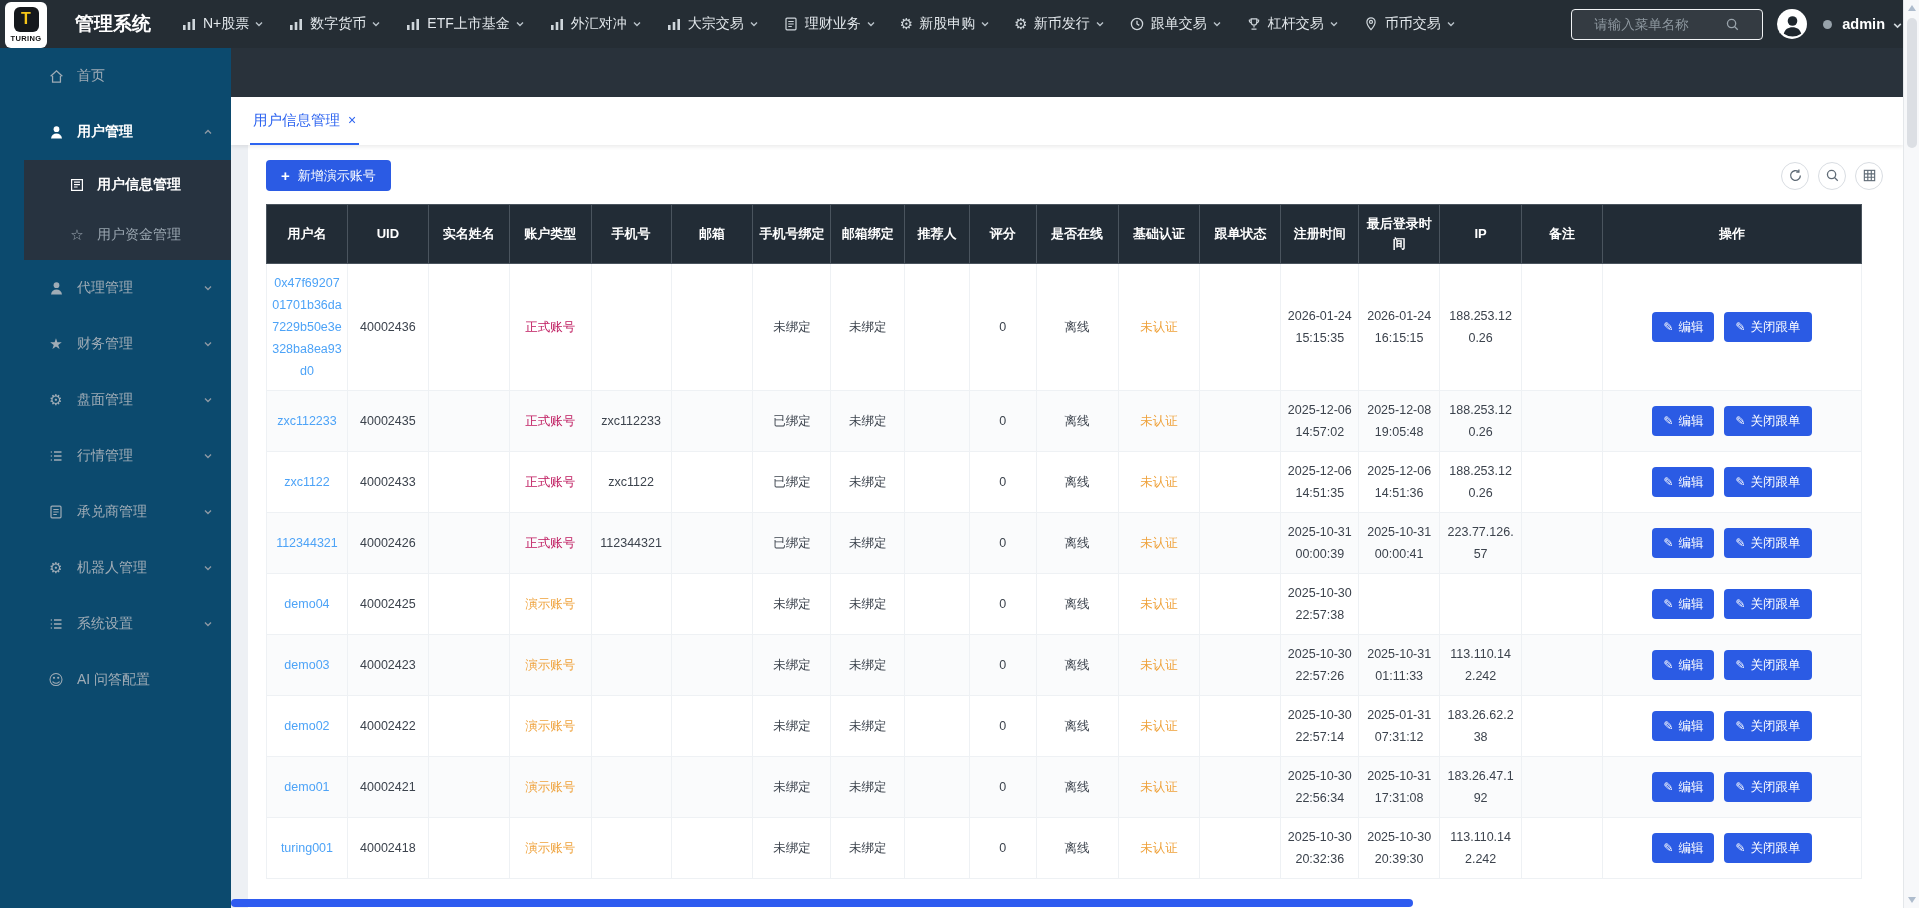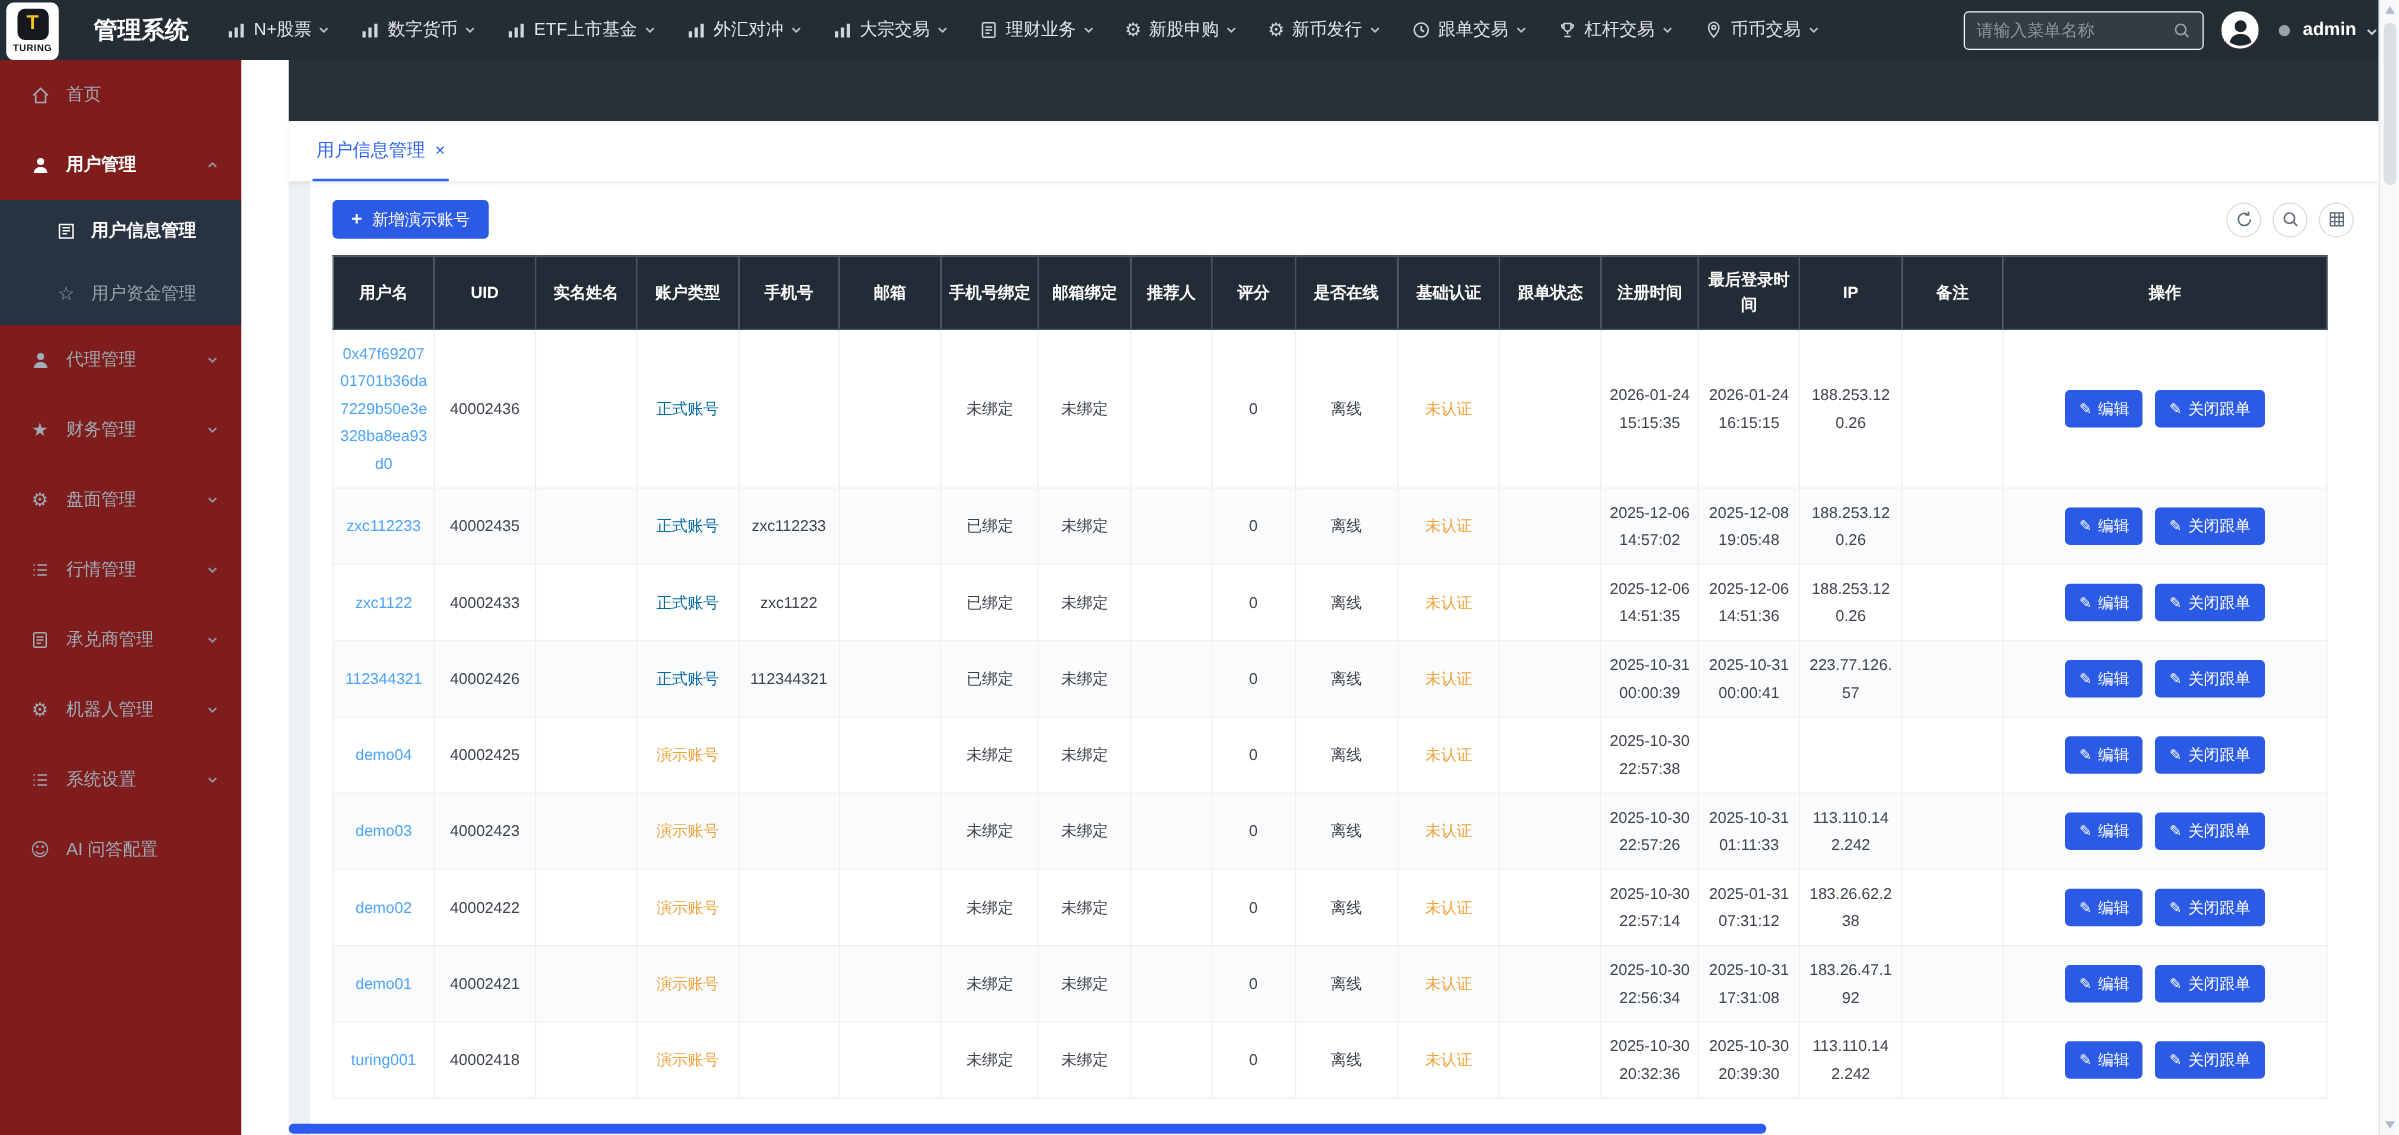--- a/index.html
+++ b/index.html
@@ -10,31 +10,31 @@
   
   .navbar { position:absolute; top:0; left:0; right:16px; height:48px; background:#252d34; display:flex; align-items:center; z-index:5; }
   .logo-box { width:42px; height:46px; margin:1px 0 0 5px; background:#fff; border-radius:6px; display:flex; flex-direction:column; align-items:center; justify-content:center; flex:none; }
   .logo-t { width:25px; height:25px; background:#15181c; border-radius:6px; color:#f5c518; font-weight:bold; font-size:16px; display:flex; align-items:center; justify-content:center; }
   .logo-brand { font-size:7.5px; font-weight:bold; color:#111; letter-spacing:.4px; margin-top:2px; }
   .app-title { color:#fff; font-size:19px; font-weight:bold; margin:0 30px 0 28px; flex:none; }
   .nav-menus { display:flex; align-items:center; gap:24px; flex:1; min-width:0; }
   .nav-item { display:flex; align-items:center; gap:6px; font-size:14px; color:#e3e8ec; cursor:pointer; white-space:nowrap; }
   .nav-item .n-icon { display:flex; align-items:center; color:#cfd6db; }
   .nav-item .n-caret { display:flex; color:#b9c2c9; margin-left:-1px; }
-  .nav-search { width:192px; height:31px; flex:none; background:rgba(255,255,255,.07); border:1.5px solid #f1f3f5; border-radius:4px; display:flex; align-items:center; padding:0 9px; margin-left:8px; }
+  .nav-search { width:192px; height:31px; flex:none; background:rgba(255,255,255,.07); border:1.5px solid #f1f3f5; border-radius:4px; display:flex; align-items:center; padding:0 22px; margin-left:8px; }
   .nav-search input { flex:1; min-width:0; background:transparent; border:none; outline:none; color:#d5dbe0; font-size:13.5px; font-family:inherit; }
   .nav-search input::placeholder { color:#8d979f; }
   .nav-search .s-ico { color:#9aa4ac; display:flex; }
   .avatar { width:30px; height:30px; flex:none; margin-left:14px; cursor:pointer; position:relative; }
   .status-dot { width:9px; height:9px; border-radius:50%; background:#98a3ab; margin-left:16px; flex:none; }
   .user-name { color:#fff; font-size:14.5px; font-weight:bold; margin-left:10px; cursor:pointer; }
   .user-caret { color:#cfd6db; display:flex; margin:2px 0 0 7px; cursor:pointer; }
 
   
-  .sidebar { position:absolute; top:48px; left:0; width:193px; bottom:0; background:#7f1d1d; color:#a0acb6; z-index:4; overflow:hidden; }
+  .sidebar { position:absolute; top:48px; left:0; width:231px; bottom:0; background:#0c4a6e; color:#a0acb6; z-index:4; overflow:hidden;padding-left:24px; }
   .side-item { height:56px; display:flex; align-items:center; padding:0 18px 0 22px; font-size:14px; cursor:pointer; }
   .side-item .s-icon { width:20px; margin-right:11px; display:flex; justify-content:center; align-items:center; }
   .side-item .s-caret { margin-left:auto; display:flex; color:#8d99a4; }
   .side-item.parent-active { color:#fff; font-weight:bold; }
   .submenu { background:#273340; }
   .sub-item { height:50px; display:flex; align-items:center; padding-left:44px; font-size:14px; color:#9aa6b0; cursor:pointer; }
   .sub-item .s-icon { width:18px; margin-right:11px; display:flex; justify-content:center; }
   .sub-item.active { color:#fff; font-weight:bold; }
 
   
@@ -52,21 +52,21 @@
   .tool-icons { margin-left:auto; display:flex; gap:9px; }
   .tool-icon { width:28px; height:28px; border-radius:50%; border:1px solid #d9dde2; background:#fff; color:#5f6b76; display:flex; align-items:center; justify-content:center; cursor:pointer; }
 
   
   .table-wrap { margin-top:13px; }
   table { border-collapse:collapse; table-layout:fixed; width:1596px;border-radius:15px; }
   thead th { background:#222c36; color:#fff; font-size:13px; font-weight:bold; border:1px solid #4a545e; padding:9px 4px; line-height:20px; text-align:center; }
   tbody td { border:1px solid #eef1f4; border-top:none; font-size:12.5px; color:#3c434d; text-align:center; padding:8px 5px; line-height:22px; word-break:break-all; height:46px; background:#fff; }
   tbody tr:nth-child(even) td { background:#fafbfc; }
   .link { color:#4da3f7; cursor:pointer; }
-  .t-green { color:#0369a1; }
+  .t-green { color:#be185d; }
   .t-orange { color:#efa23b; }
   .btn-act { background:#2b5be4; color:#fff; border:none; border-radius:4px; height:30px; padding:0 11px; font-size:12.5px; font-family:inherit; display:inline-flex; align-items:center; gap:5px; cursor:pointer; margin:0 5px; white-space:nowrap; }
   .btn-act .pencil { font-size:12px; }
 
   
   .vscroll { position:absolute; top:0; right:0; width:16px; height:908px; background:#f7f8fa; border-left:1px solid #e4e7ea; z-index:6; }
   .v-arrow-up { position:absolute; top:5px; left:4px; width:0; height:0; border-left:4px solid transparent; border-right:4px solid transparent; border-bottom:6px solid #aebccd; }
   .v-arrow-down { position:absolute; bottom:5px; left:4px; width:0; height:0; border-left:4px solid transparent; border-right:4px solid transparent; border-top:6px solid #aebccd; }
   .v-thumb { position:absolute; top:18px; left:3px; width:10px; height:130px; border-radius:5px; background:#dcdfe4; }
   .hscroll { position:absolute; left:231px; right:16px; bottom:1px; height:8px; z-index:6; }

